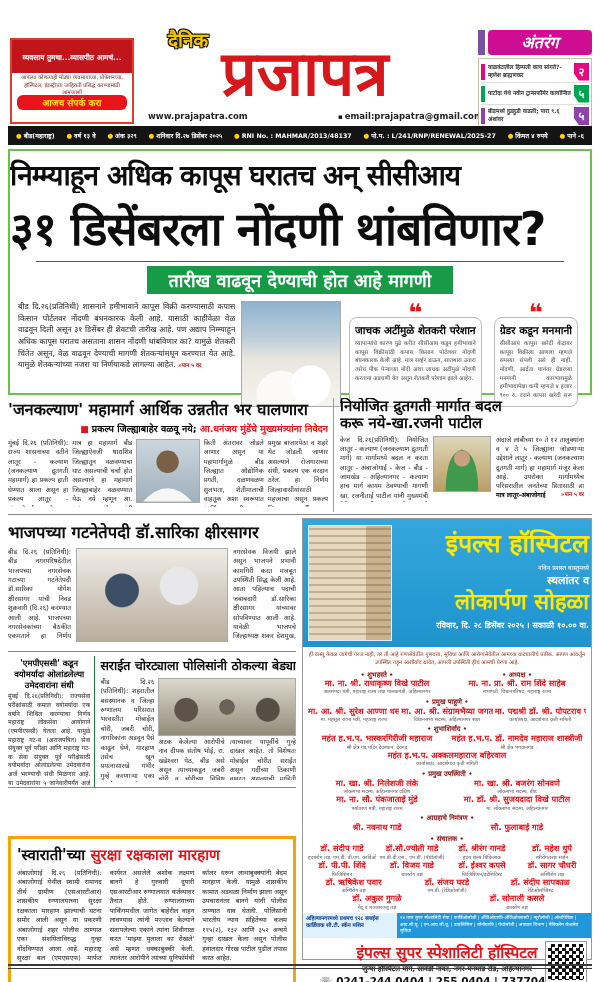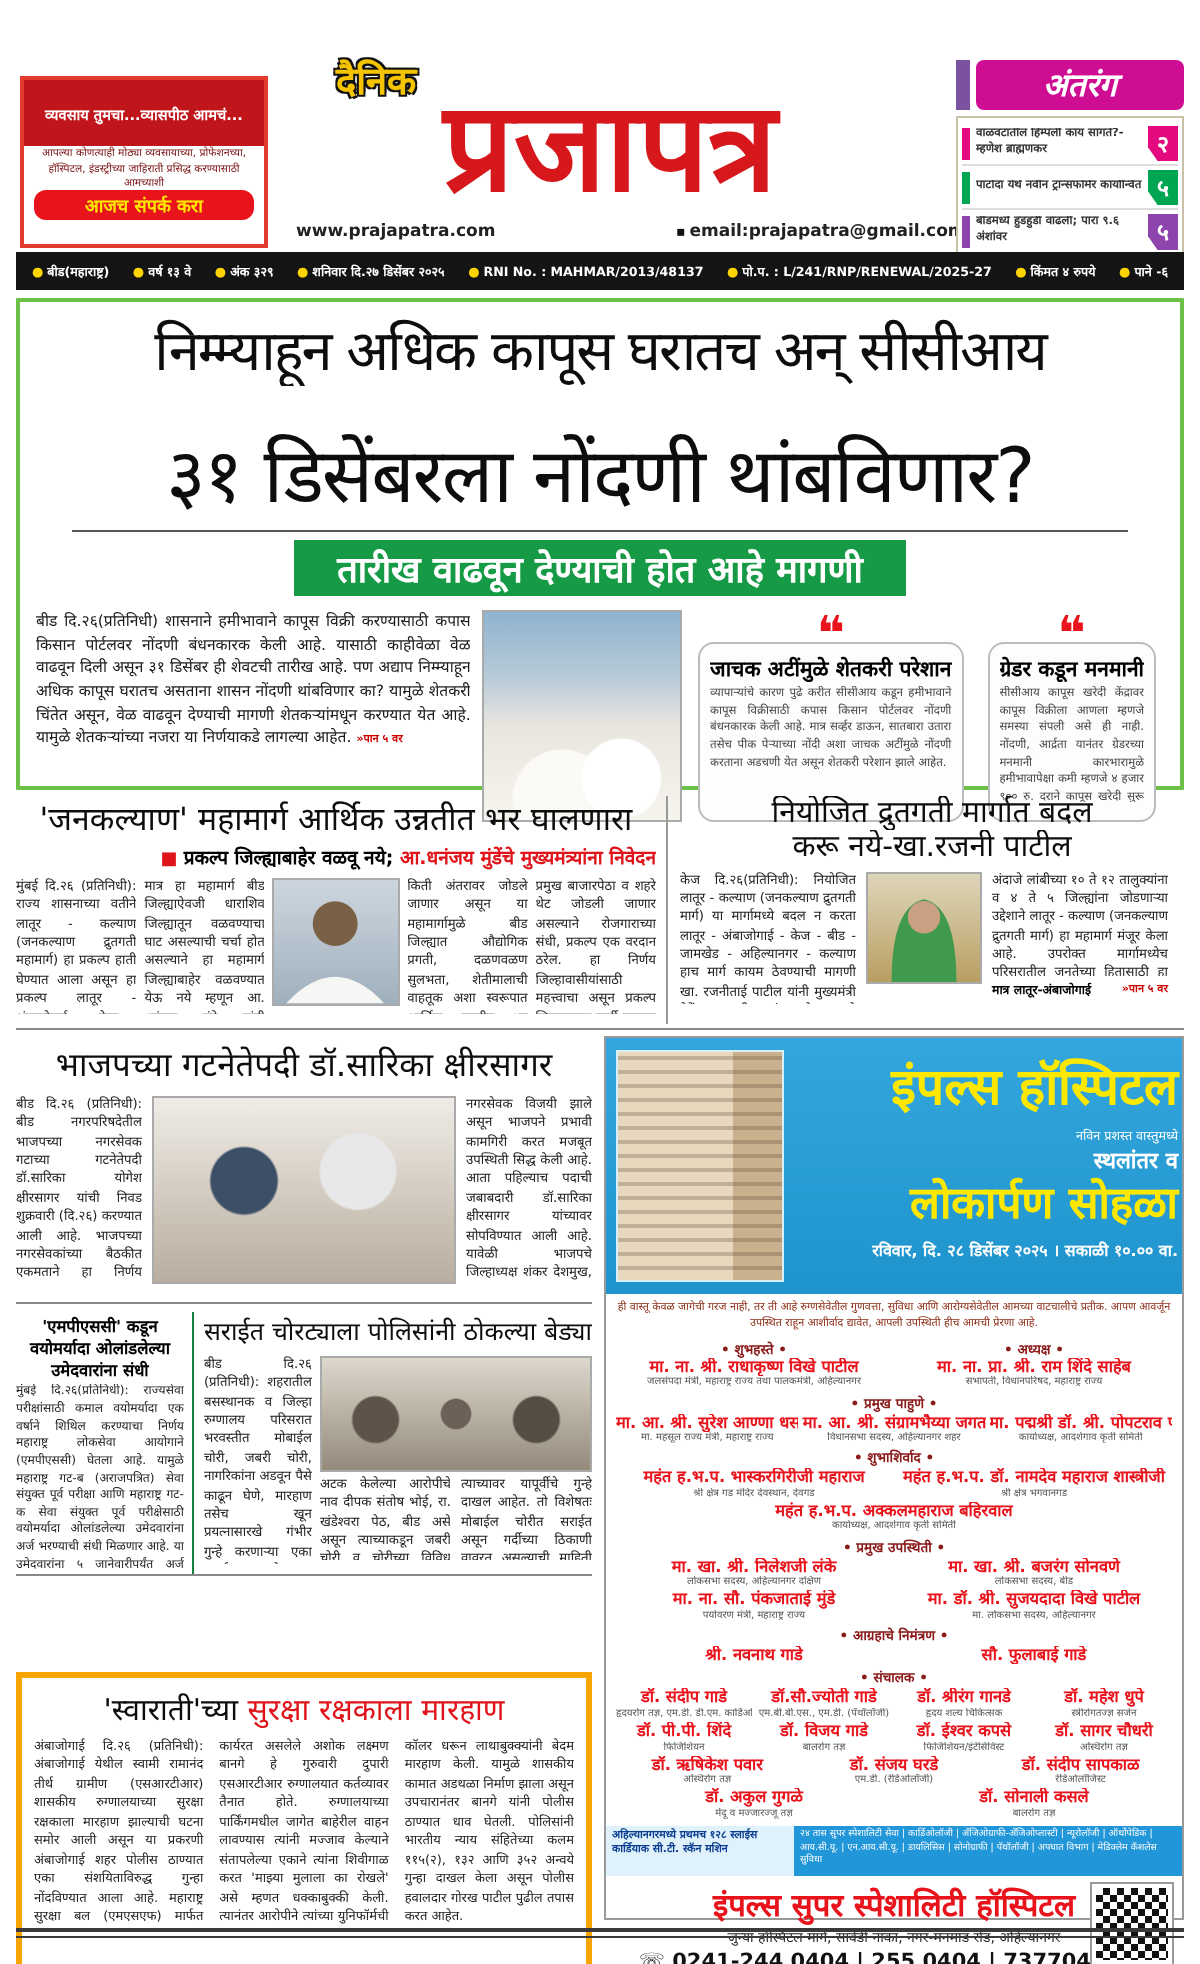--- a/index.html
+++ b/index.html
@@ -1,19 +1,19 @@
 <!DOCTYPE html>
 <html><head>
 <meta charset="utf-8">
 <style>
   *{box-sizing:border-box;margin:0;padding:0}
   body{background:#e9e9e9;font-family:"DejaVu Sans",sans-serif}
   #page{position:relative;width:600px;height:982px;background:#fff;margin:0 auto;overflow:hidden}
   .abs{position:absolute}
-  .hl{font-weight:normal;color:#0d0d0d;text-align:center;white-space:nowrap;overflow:hidden}
+  .hl{font-weight:bold;color:#0d0d0d;text-align:left;white-space:nowrap;overflow:hidden}
   .red{color:#e0151b}
   .more{color:#c00;font-size:5.5px;font-weight:bold;white-space:nowrap}
   .ncol{font-size:6.6px;line-height:1.42;text-align:justify;color:#222;overflow:hidden}
 
   
   .mast-ad{left:10px;top:38px;width:124px;height:86px;border:2px solid #e23b2e;display:flex;flex-direction:column;background:#fff}
   .mast-ad-title{background:#c0151b;color:#fff;font-size:7.3px;font-weight:bold;text-align:center;padding:12px 0;white-space:nowrap;overflow:hidden}
   .mast-ad-body{font-size:5.3px;color:#7a1010;text-align:center;padding:1px 2px;line-height:1.45;height:24px;overflow:hidden}
   .mast-ad-cta{background:#e8131b;color:#ffe600;font-weight:bold;font-size:9px;text-align:center;border-radius:6px;margin:0 5px;padding:1px 0;white-space:nowrap}
   .mast-ad-bottom{flex:1;background:#0f766e;margin-top:12px;display:flex;overflow:hidden}
@@ -43,21 +43,21 @@
   .c0{background:#e5097f}.c1{background:#00a651}.c2{background:#8e44ad}
 
   
   .infobar{left:8px;top:126px;width:584px;height:19px;background:#141414;display:flex;align-items:center;justify-content:space-between;padding:0 8px}
   .info-item{color:#fff;font-size:6.3px;font-weight:bold;white-space:nowrap}
   .dot{color:#ffd400;font-size:6.5px;margin-right:2px}
 
   
   .lead{left:8px;top:149px;width:584px;height:246px;border:2.5px solid #6cbf47;background:#fff}
   .lead-h1{margin-top:4px;font-size:28px;letter-spacing:-1px}
-  .lead-h2{font-size:38px;margin-top:17px;letter-spacing:-1px}
+  .lead-h2{font-size:46px;margin-top:3px;letter-spacing:-1px}
   .lead-rule{border-top:1.5px solid #555;margin:3px 26px 0}
   .lead-sub{margin:4px auto 0;background:#179a46;color:#fff;font-weight:bold;font-size:18px;padding:2px 22px;width:max-content;white-space:nowrap}
   .lead-row{display:flex;gap:6px;padding:7px 8px 0}
   .lead-body{width:218px;height:106px;font-size:7.8px;line-height:1.5;text-align:justify;color:#1a1a1a;overflow:hidden}
   .lead-photo{width:100px;height:106px;border:1px solid #aaa;background:
     radial-gradient(circle at 70% 80%,#fff 0 18%,transparent 19%),
     radial-gradient(circle at 40% 90%,#fbfaf6 0 22%,transparent 23%),
     linear-gradient(180deg,#8fb3cf 0%,#b9cbd8 32%,#e9e6df 55%,#f6f4ee 100%)}
   .q-wrap{flex:1;display:flex;gap:12px;padding:16px 4px 0 2px}
   .qbox{position:relative;flex:1;border:1.5px solid #bbb;border-radius:8px;padding:5px 5px 3px;background:#fdfdfd}
@@ -132,21 +132,21 @@
   .grp-label{color:#8b1a1a;font-size:6.8px;font-weight:bold;text-align:center;margin-top:2px}
   .p-name{color:#e8131b;font-weight:bold;font-size:8.2px;text-align:center;line-height:1.15;white-space:nowrap;overflow:hidden}
   .p-role{color:#555;font-size:5px;text-align:center;line-height:1.25;white-space:nowrap;overflow:hidden}
   .grp-row{display:flex;justify-content:space-evenly;margin-top:1px}
   .grp-cell{flex:1;min-width:0;padding:0 1px}
   .had-fac{display:flex;height:25px;margin-top:3px}
   .had-fac-left{width:94px;background:#dff1fb;color:#0b3d91;font-size:5.4px;font-weight:bold;padding:2px 3px;line-height:1.35}
   .had-fac-right{flex:1;background:#2196d8;color:#fff;font-size:4.7px;padding:2px 3px;line-height:1.4;overflow:hidden}
   .had-foot{position:relative;text-align:center;padding-top:3px}
   .had-foot-name{color:#e8131b;font-weight:bold;font-size:15.5px;white-space:nowrap}
-  .had-foot-addr{font-size:7px;font-weight:normal;color:#222;margin-top:1px;white-space:nowrap;overflow:hidden}
+  .had-foot-addr{font-size:7px;font-weight:bold;color:#222;margin-top:1px;white-space:nowrap;overflow:hidden}
   .had-foot-phone{font-size:10.5px;font-weight:bold;color:#111;margin-top:2px;white-space:nowrap}
   .qr{position:absolute;right:5px;top:4px;width:40px;height:40px;border:2px solid #fff;outline:1px solid #999;
     background:repeating-conic-gradient(#111 0% 25%,#fff 0% 50%) 0 0/7px 7px}
 
   .dbl-rule{left:8px;top:964px;width:584px;height:5px;border-top:2px solid #3a3a3a;border-bottom:1px solid #3a3a3a}
 </style>
 </head>
 <body>
 
 <div id="page">

